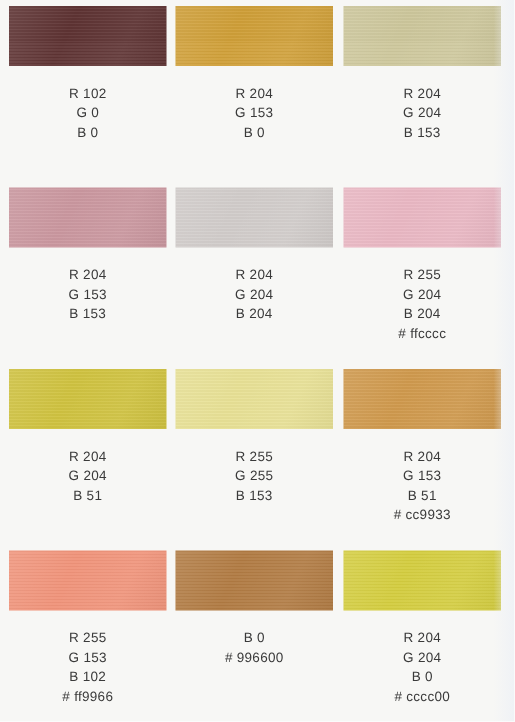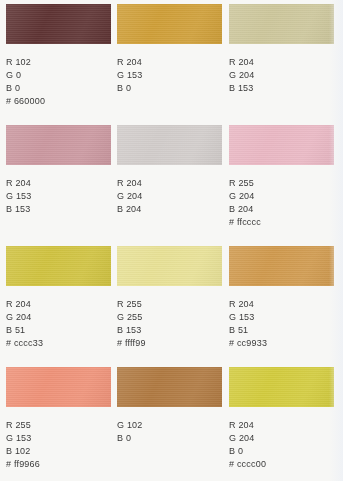--- a/index.html
+++ b/index.html
@@ -94,35 +94,35 @@
     color: #3a3a3a;
     font-size: 9px;
     line-height: 13px;
     letter-spacing: 0.2px;
     white-space: nowrap;
   }
 
   .swatch-line {
     display: block;
     height: 13px;
+    text-align: center;
   }
 </style>
 </head>
 <body>
 
 <div id="sheet">
   <div class="swatch-grid" id="swatch-grid">
       <div class="swatch-row">
         <div class="swatch-cell col-0">
           <div class="swatch-chip" style="background: rgb(94, 51, 51);"></div>
           <div class="swatch-info">
             <span class="swatch-line">R 102</span>
             <span class="swatch-line">G 0</span>
             <span class="swatch-line">B 0</span>
-            <span class="swatch-line"># 660000</span>
           </div>
         </div>
         <div class="swatch-cell col-1">
           <div class="swatch-chip" style="background: rgb(207, 159, 56);"></div>
           <div class="swatch-info">
             <span class="swatch-line">R 204</span>
             <span class="swatch-line">G 153</span>
             <span class="swatch-line">B 0</span>
           </div>
         </div>
@@ -162,30 +162,28 @@
           </div>
         </div>
       </div>
       <div class="swatch-row">
         <div class="swatch-cell col-0">
           <div class="swatch-chip" style="background: rgb(208, 195, 65);"></div>
           <div class="swatch-info">
             <span class="swatch-line">R 204</span>
             <span class="swatch-line">G 204</span>
             <span class="swatch-line">B 51</span>
-            <span class="swatch-line"># cccc33</span>
           </div>
         </div>
         <div class="swatch-cell col-1">
           <div class="swatch-chip" style="background: rgb(232, 225, 150);"></div>
           <div class="swatch-info">
             <span class="swatch-line">R 255</span>
             <span class="swatch-line">G 255</span>
             <span class="swatch-line">B 153</span>
-            <span class="swatch-line"># ffff99</span>
           </div>
         </div>
         <div class="swatch-cell col-2">
           <div class="swatch-chip" style="background: rgb(208, 154, 78);"></div>
           <div class="swatch-info">
             <span class="swatch-line">R 204</span>
             <span class="swatch-line">G 153</span>
             <span class="swatch-line">B 51</span>
             <span class="swatch-line"># cc9933</span>
           </div>
@@ -197,22 +195,22 @@
           <div class="swatch-info">
             <span class="swatch-line">R 255</span>
             <span class="swatch-line">G 153</span>
             <span class="swatch-line">B 102</span>
             <span class="swatch-line"># ff9966</span>
           </div>
         </div>
         <div class="swatch-cell col-1">
           <div class="swatch-chip" style="background: rgb(176, 122, 66);"></div>
           <div class="swatch-info">
-            <span class="swatch-line">G 102</span>
-            <span class="swatch-line">B 0</span>
+            <span class="swatch-line">B 0</span>
+            <span class="swatch-line"># 996600</span>
           </div>
         </div>
         <div class="swatch-cell col-2">
           <div class="swatch-chip" style="background: rgb(211, 204, 62);"></div>
           <div class="swatch-info">
             <span class="swatch-line">R 204</span>
             <span class="swatch-line">G 204</span>
             <span class="swatch-line">B 0</span>
             <span class="swatch-line"># cccc00</span>
           </div>

